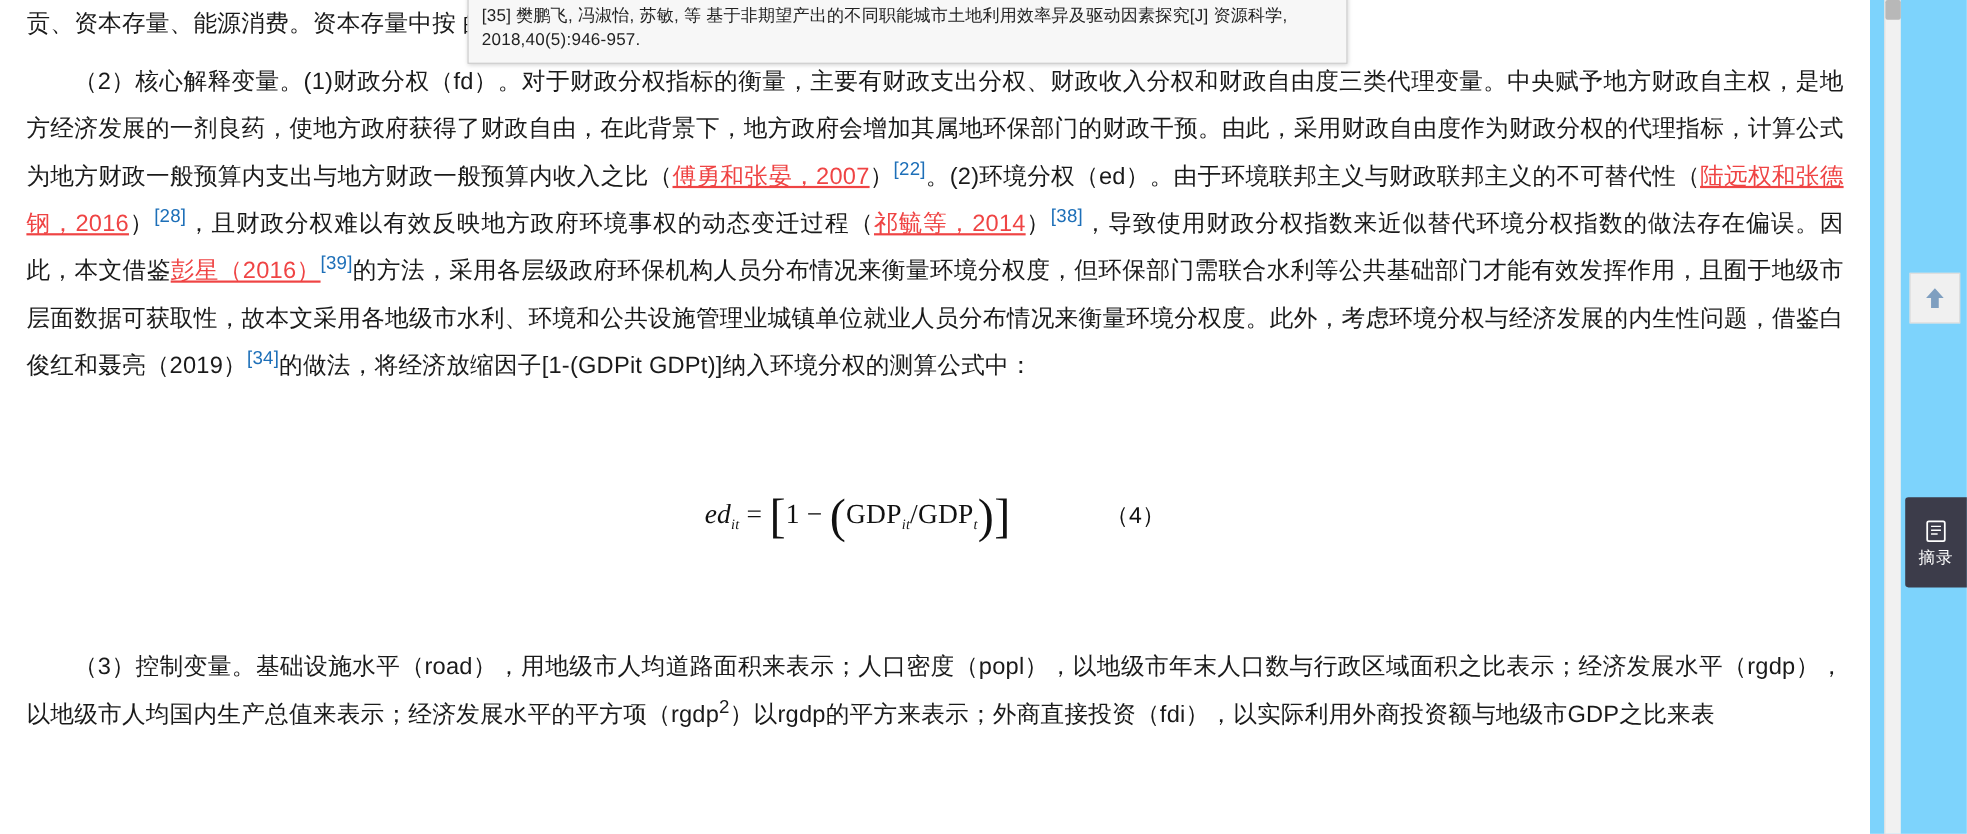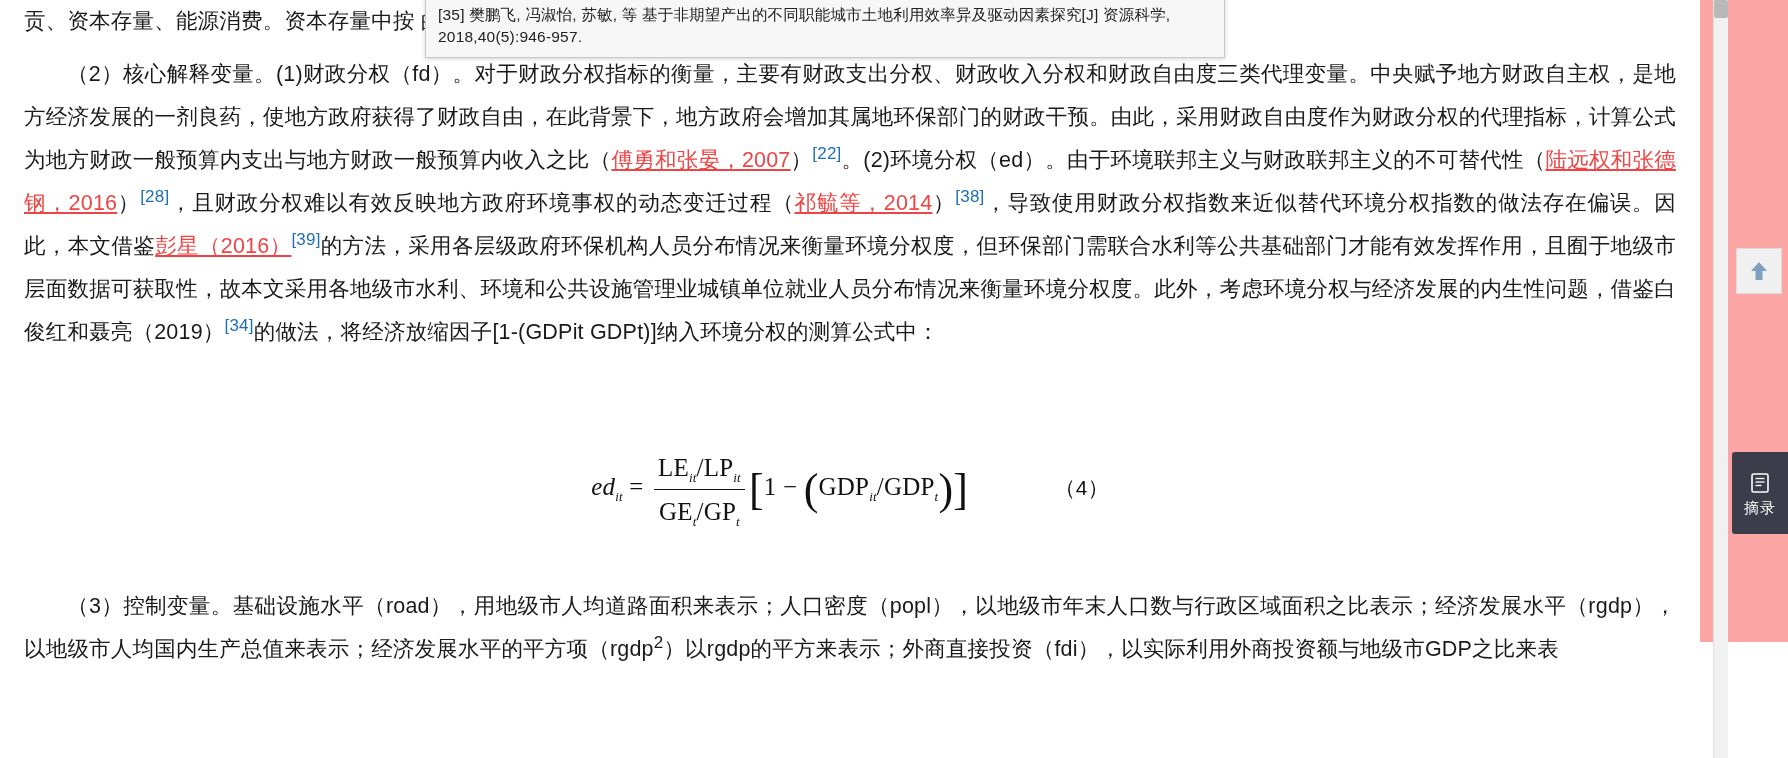--- a/index.html
+++ b/index.html
@@ -107,22 +107,22 @@
   }
   .ital { font-style: italic; }
   .eqnum { display: inline-block; margin-left: 80px; font-family: "Liberation Sans", sans-serif; font-size: 21px; }
 
   
   .right-rail {
     position: absolute;
     right: 0;
     top: 0;
     width: 88px;
-    height: 642px;
-    background: #fca5a5;
+    height: 758px;
+    background: #7dd3fc;
   }
   .scrollbar-track {
     position: absolute;
     right: 60px;
     top: 0;
     width: 14px;
     height: 758px;
     background: #f1f1f1;
     border-left: 1px solid #e0e0e0;
   }
@@ -185,24 +185,21 @@
     </p>
 
     <p class="indent" style="margin-top:10px">
       <span>（2）核心解释变量。(1)财政分权（fd）。对于财政分权指标的衡量，主要有财政支出分权、财政收入分权和财政自由度三类代理变量。中央赋予地方财政自主权，是地方经济发展的一剂良药，使地方政府获得了财政自由，在此背景下，地方政府会增加其属地环保部门的财政干预。由此，采用财政自由度作为财政分权的代理指标，计算公式为地方财政一般预算内支出与地方财政一般预算内收入之比（</span><span class="cite">傅勇和张晏，2007</span><span>）</span><sup class="ref">[22]</sup><span>。(2)环境分权（ed）。由于环境联邦主义与财政联邦主义的不可替代性（</span><span class="cite">陆远权和张德钢，2016</span><span>）</span><sup class="ref">[28]</sup><span>，且财政分权难以有效反映地方政府环境事权的动态变迁过程（</span><span class="cite">祁毓等，2014</span><span>）</span><sup class="ref">[38]</sup><span>，导致使用财政分权指数来近似替代环境分权指数的做法存在偏误。因此，本文借鉴</span><span class="cite">彭星（2016）</span><sup class="ref">[39]</sup><span>的方法，采用各层级政府环保机构人员分布情况来衡量环境分权度，但环保部门需联合水利等公共基础部门才能有效发挥作用，且囿于地级市层面数据可获取性，故本文采用各地级市水利、环境和公共设施管理业城镇单位就业人员分布情况来衡量环境分权度。此外，考虑环境分权与经济发展的内生性问题，借鉴白俊红和聂亮（2019）</span><sup class="ref">[34]</sup><span>的做法，将经济放缩因子[1-(GDPit GDPt)]纳入环境分权的测算公式中：</span>
     </p>
 
     <div class="formula-wrap">
       <span class="formula">
         <span class="ital">ed</span><sub class="ital">it</sub>
         <span>=</span>
-        <span class="frac">
-          <span class="num"><span>LE</span><sub class="ital">it</sub><span>/LP</span><sub class="ital">it</sub></span>
-          <span class="den"><span>GE</span><sub class="ital">t</sub><span>/GP</span><sub class="ital">t</sub></span>
-        </span><span class="bigbr">[</span><span>1 −</span>
+        <span class="bigbr">[</span><span>1 −</span>
         <span class="bigbr">(</span><span>GDP</span><sub class="ital">it</sub><span>/GDP</span><sub class="ital">t</sub><span class="bigbr">)</span><span class="bigbr">]</span>
         <span class="eqnum">（4）</span>
       </span>
     </div>
 
 
     <p class="indent" style="position:absolute; left:24px; top:585px; width:1652px;">
       （3）控制变量。基础设施水平（road），用地级市人均道路面积来表示；人口密度（popl），以地级市年末人口数与行政区域面积之比表示；经济发展水平（rgdp），以地级市人均国内生产总值来表示；经济发展水平的平方项（rgdp<sup>2</sup>）以rgdp的平方来表示；外商直接投资（fdi），以实际利用外商投资额与地级市GDP之比来表
     </p>
 

